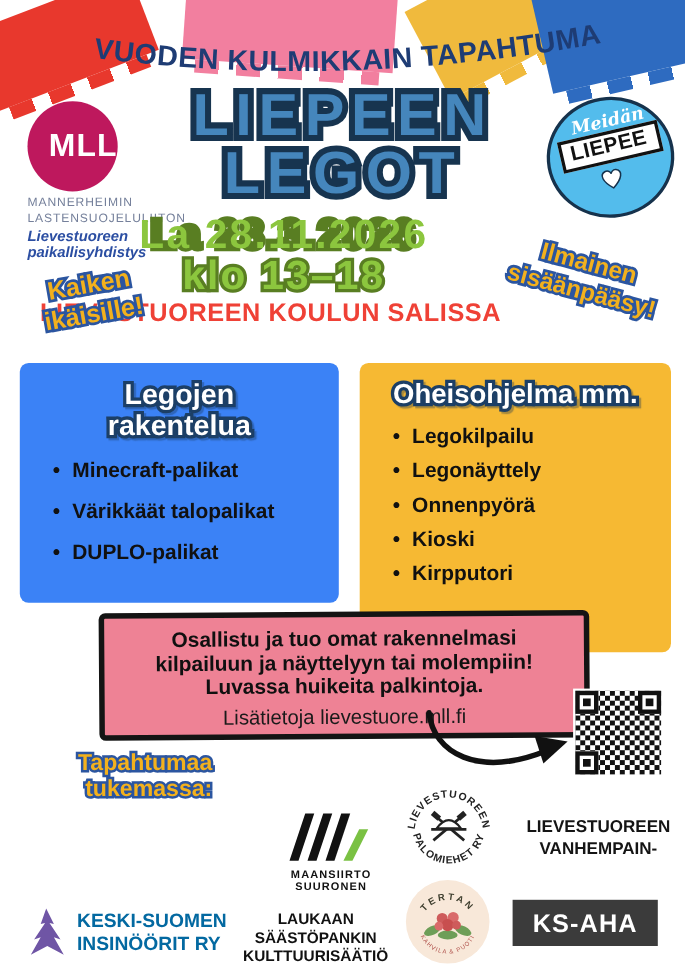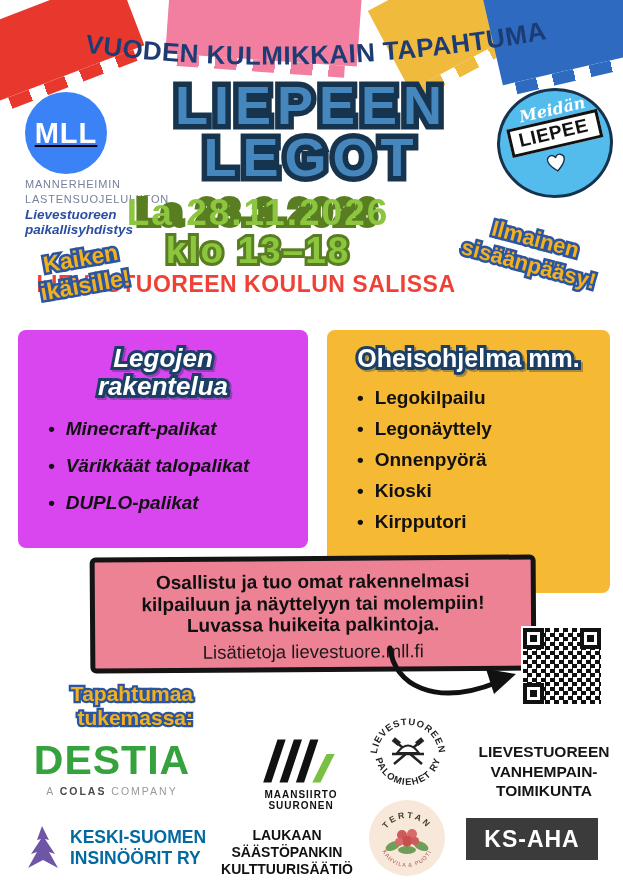--- a/index.html
+++ b/index.html
@@ -24,21 +24,21 @@
 
   
   .title{position:absolute;left:0;width:623px;text-align:center;z-index:4;
     font-weight:800;font-size:54px;letter-spacing:6px;color:#4586bc;}
   .title::before{-webkit-text-stroke:11px #17344f;color:#17344f;}
   .title-1{top:74px;}
   .title-2{top:126px;}
 
   
   .mll-circle{position:absolute;left:25px;top:92px;width:82px;height:82px;border-radius:50%;
-    background:#3b82f6;display:flex;align-items:center;justify-content:center;z-index:4;text-decoration:underline;}
+    background:#be185d;display:flex;align-items:center;justify-content:flex-end;z-index:4;}
   .mll-circle span{color:#fff;font-weight:bold;font-size:29px;letter-spacing:1px;}
   .mll-org{position:absolute;left:25px;top:177px;font-size:11px;line-height:15px;
     letter-spacing:0.8px;color:#75809b;z-index:4;}
   .mll-local{position:absolute;left:25px;top:207px;font-size:13.5px;line-height:15px;
     font-weight:bold;font-style:italic;color:#2b4ea2;z-index:4;}
 
   
   .liepee{position:absolute;left:497px;top:88px;width:116px;height:110px;border-radius:50%;
     background:#53bcec;border:3px solid #16324c;box-sizing:border-box;z-index:4;
     display:flex;flex-direction:column;align-items:center;transform:rotate(-4deg);}
@@ -60,21 +60,21 @@
   
   .side-badge{position:absolute;z-index:4;text-align:center;font-weight:800;color:#f3b11d;}
   .side-badge .ol{display:block;font-size:23px;}
   .side-badge .ol::before{-webkit-text-stroke:5px #2b55a0;color:#2b55a0;}
   .badge-left{left:18px;top:245px;width:130px;transform:rotate(-10deg);line-height:27px;}
   .badge-right{left:452px;top:226px;width:160px;transform:rotate(15deg);line-height:26px;font-size:22px;}
   .badge-right .ol{font-size:22px;}
 
   
   .box{position:absolute;border-radius:8px;box-sizing:border-box;z-index:4;}
-  .box-green{left:18px;top:330px;width:290px;height:218px;background:#d946ef;font-style:italic;}
+  .box-green{left:18px;top:330px;width:290px;height:218px;background:#3b82f6;}
   .box-yellow{left:327px;top:330px;width:283px;height:263px;background:#f6b933;}
   .box-title{margin-top:14px;text-align:center;font-weight:800;font-size:26px;line-height:28px;
     color:#fff;filter:drop-shadow(2px 2px 0 rgba(23,52,79,0.35));}
   .box-title .ol{display:block;}
   .box-title .ol::before{-webkit-text-stroke:6px #1c3f66;color:#1c3f66;}
   .box-yellow .box-title{font-size:25px;}
   .box ul{list-style:none;margin:10px 0 0 0;padding:0 0 0 30px;}
   .box li{font-weight:bold;font-size:19px;color:#111;}
   .box-green li{line-height:37px;}
   .box-yellow li{line-height:31px;}
@@ -236,28 +236,20 @@
   <svg class="arrow-svg" width="155" height="70" viewBox="0 0 155 70">
     <path d="M 18 6 C 22 42, 62 66, 126 40" stroke="#111" stroke-width="5" fill="none" stroke-linecap="round"></path>
     <polygon points="144,32 114,27 122,52" fill="#111"></polygon>
   </svg>
 
   <div class="sponsor-head">
     <span class="ol" data-text="Tapahtumaa">Tapahtumaa</span>
     <span class="ol" data-text="tukemassa:">tukemassa:</span>
   </div>
 
-  <div class="destia">
-    <div class="destia-name">DESTIA</div>
-    <div class="destia-sub">
-      <span>A</span>
-      <b>COLAS</b>
-      <span>COMPANY</span>
-    </div>
-  </div>
 
   <div class="maansiirto">
     <svg width="92" height="52" viewBox="0 0 90 50">
       <polygon points="8,48 22,6 30,6 16,48" fill="#111"></polygon>
       <polygon points="24,48 38,6 46,6 32,48" fill="#111"></polygon>
       <polygon points="40,48 54,6 62,6 48,48" fill="#111"></polygon>
       <polygon points="56,48 70,20 78,20 64,48" fill="#7ac143"></polygon>
     </svg>
     <div class="txt">MAANSIIRTO</div>
     <div class="txt">SUURONEN</div>
@@ -278,21 +270,20 @@
       <rect x="24" y="27" width="8" height="5" fill="#222" transform="rotate(40 28 30)"></rect>
       <rect x="48" y="27" width="8" height="5" fill="#222" transform="rotate(-40 52 30)"></rect>
       <path d="M 29 41 Q 40 26 51 41 Z" fill="#fff" stroke="#222" stroke-width="2"></path>
       <line x1="24" y1="42" x2="56" y2="42" stroke="#222" stroke-width="2.5"></line>
     </g>
   </svg>
 
   <div class="vanhempain">
     <div>LIEVESTUOREEN</div>
     <div>VANHEMPAIN-</div>
-    <div>TOIMIKUNTA</div>
   </div>
 
   <div class="insinoorit">
     <svg width="40" height="48" viewBox="0 0 40 48">
       <polygon points="20,2 27,16 23,15 33,30 27,28 36,44 21,36 6,44 15,28 9,30 19,15 15,16" fill="#6f55a5"></polygon>
     </svg>
     <div class="txt">
       <div>KESKI-SUOMEN</div>
       <div>INSINÖÖRIT RY</div>
     </div>

